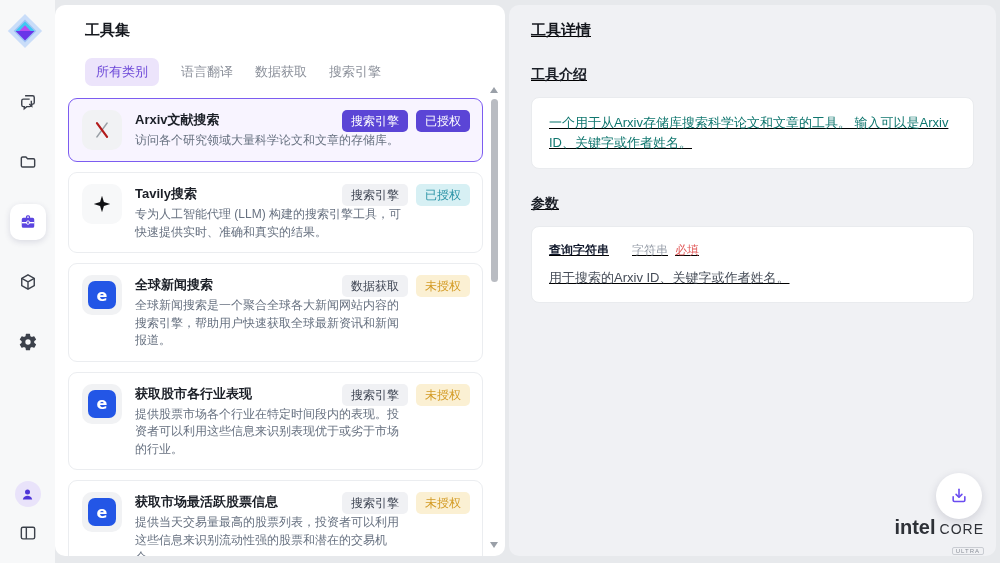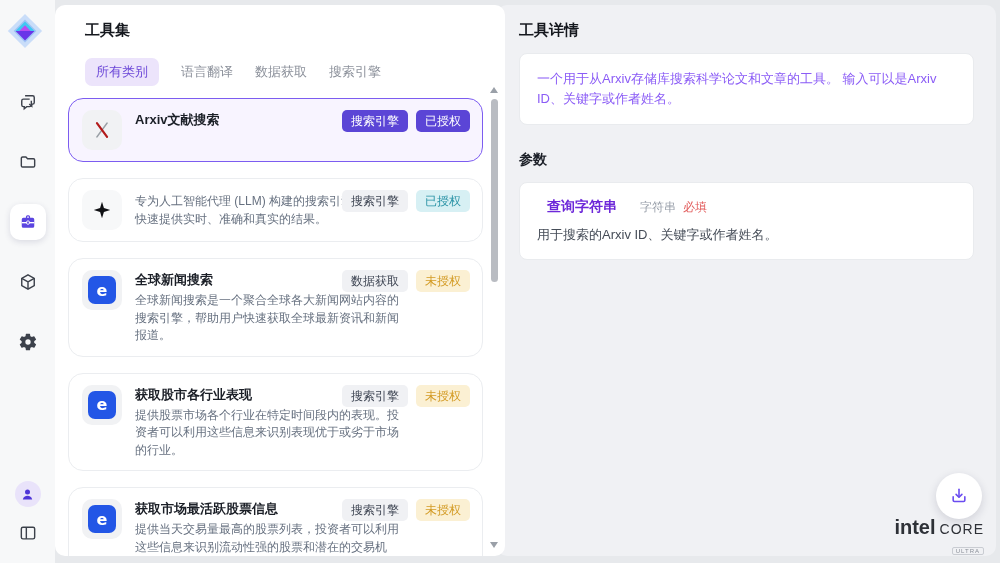--- a/index.html
+++ b/index.html
@@ -18,21 +18,21 @@
   .avatar svg { width:15px; height:15px; }
 
   
   .list-panel { position:absolute; left:55px; top:5px; width:450px; height:551px; background:#ffffff; border-radius:10px; overflow:hidden; z-index:2; }
   .list-head { padding:16px 30px 0 30px; }
   .list-title { font-size:15px; font-weight:bold; color:#15181e; }
   .tabs { display:flex; align-items:center; gap:22px; margin:18px 0 12px 0; }
   .tab { font-size:13px; color:#8b909a; cursor:pointer; padding:5px 0; }
   .tab.active { background:#ece4fb; color:#6c48d8; padding:5px 11px; border-radius:7px; }
   .cards { padding:0 22px 0 13px; }
-  .card { position:relative; display:flex; background:#fff; border:1px solid #ebedf0; border-radius:15px; padding:11px 13px; margin-bottom:16px; cursor:pointer; }
+  .card { position:relative; display:flex; background:#fff; border:1px solid #ebedf0; border-radius:9px; padding:11px 13px; margin-bottom:10px; cursor:pointer; }
   .card.selected { border:1.5px solid #7c5cf0; background:#f8f4ff; }
   .card-icon { flex:0 0 40px; width:40px; height:40px; border-radius:10px; background:#f1f2f4; display:flex; align-items:center; justify-content:center; margin-right:13px; }
   .card-icon .inner-blue { width:28px; height:28px; border-radius:7px; background:#2356e6; color:#fff; display:flex; align-items:center; justify-content:center; font-size:16px; font-weight:bold; font-family:"DejaVu Sans",sans-serif; }
   .card-text { flex:1 1 auto; min-width:0; }
   .card-title { font-size:13px; font-weight:bold; color:#1b1f27; line-height:19px; }
   .card-desc { font-size:12px; color:#677180; line-height:17.5px; margin-top:3px; max-width:272px; }
   .card-badges { position:absolute; right:12px; top:11px; display:flex; gap:8px; }
   .badge { font-size:12px; line-height:16px; padding:3px 9px; border-radius:5px; white-space:nowrap; }
   .b-purple { background:#5b45d6; color:#ffffff; }
   .b-gray  { background:#f0f1f4; color:#3f4654; }
@@ -40,27 +40,27 @@
   .b-amber { background:#fbf0d3; color:#d39b25; }
 
   
   .vscroll { position:absolute; right:6px; top:82px; bottom:8px; width:9px; }
   .vthumb { position:absolute; left:1px; top:12px; width:7px; height:183px; background:#b9bcc2; border-radius:4px; }
   .arr { position:absolute; left:0; width:0; height:0; border-left:4.5px solid transparent; border-right:4.5px solid transparent; }
   .arr.up { top:0; border-bottom:6px solid #9aa0a8; }
   .arr.down { bottom:0; border-top:6px solid #9aa0a8; }
 
   
-  .detail { position:absolute; left:497px; top:5px; right:4px; height:551px; background:#f0f1f4; border-radius:10px; padding:16px 22px; z-index:1; }
+  .detail { position:absolute; left:509px; top:5px; right:4px; height:551px; background:#f0f1f4; border-radius:10px; padding:16px 22px; z-index:1;text-decoration:underline; }
   .detail-title { font-size:15px; font-weight:bold; color:#15181e; }
   .section-h { font-size:14px; font-weight:bold; color:#1b1f27; margin-top:26px; }
   .white-box { background:#ffffff; border:1px solid #e9ebee; border-radius:8px; padding:15px 17px; margin-top:13px; }
-  .intro-text { font-size:13px; color:#8b5cf6; line-height:20px; }
+  .intro-text { font-size:13px; color:#0f766e; line-height:20px; }
   .param-line { display:flex; align-items:baseline; gap:7px; }
-  .param-name { font-size:14px; font-weight:bold; color:#6d28d9;margin-left:10px; }
+  .param-name { font-size:12px; font-weight:bold; color:#0f172a; }
   .param-type { font-size:12px; color:#959ca7;margin-left:16px; }
   .param-req  { font-size:12px; color:#e25c5c; }
   .param-desc { font-size:13px; color:#454c57; margin-top:10px; }
 
   
   .fab { position:absolute; right:18px; bottom:44px; width:46px; height:46px; border-radius:50%; background:#ffffff; box-shadow:0 3px 10px rgba(30,30,60,.15); display:flex; align-items:center; justify-content:center; cursor:pointer; z-index:5; }
   .fab svg { width:20px; height:20px; }
   .intel { position:absolute; right:16px; bottom:6px; text-align:right; z-index:5; }
   .intel-row { font-size:20px; color:#2e3137; letter-spacing:0; }
   .intel-row .i1 { font-weight:bold; }
@@ -142,34 +142,36 @@
 
     <div class="card selected">
       <div class="card-icon">
         <svg viewBox="0 0 24 24" width="22" height="22">
           <path d="M17.5 4.5L6.5 19.5" stroke="#9aa0a6" stroke-width="1.8" stroke-linecap="round"></path>
           <path d="M6.5 4.5l11 15" stroke="#b31b1b" stroke-width="2.4" stroke-linecap="round"></path>
         </svg>
       </div>
       <div class="card-text">
         <div class="card-title">Arxiv文献搜索</div>
+        <div class="card-desc">访问各个研究领域大量科学论文和文章的存储库。</div>
       </div>
       <div class="card-badges">
         <span class="badge b-purple">搜索引擎</span>
         <span class="badge b-purple">已授权</span>
       </div>
     </div>
 
     <div class="card">
       <div class="card-icon" style="background:#f7f8f9;">
         <svg viewBox="0 0 24 24" width="22" height="22" fill="#101114">
           <path d="M12 3l2.1 6.9L21 12l-6.9 2.1L12 21l-2.1-6.9L3 12l6.9-2.1L12 3z"></path>
         </svg>
       </div>
       <div class="card-text">
+        <div class="card-title">Tavily搜索</div>
         <div class="card-desc">专为人工智能代理 (LLM) 构建的搜索引擎工具，可快速提供实时、准确和真实的结果。</div>
       </div>
       <div class="card-badges">
         <span class="badge b-gray">搜索引擎</span>
         <span class="badge b-cyan">已授权</span>
       </div>
     </div>
 
     <div class="card">
       <div class="card-icon">
@@ -218,20 +220,21 @@
   <div class="vscroll">
     <div class="arr up"></div>
     <div class="vthumb"></div>
     <div class="arr down"></div>
   </div>
 </div>
 
 <div class="detail">
   <div class="detail-title">工具详情</div>
 
+  <div class="section-h">工具介绍</div>
   <div class="white-box">
     <div class="intro-text">一个用于从Arxiv存储库搜索科学论文和文章的工具。 输入可以是Arxiv ID、关键字或作者姓名。</div>
   </div>
 
   <div class="section-h">参数</div>
   <div class="white-box">
     <div class="param-line">
       <span class="param-name">查询字符串</span>
       <span class="param-type">字符串</span>
       <span class="param-req">必填</span>

